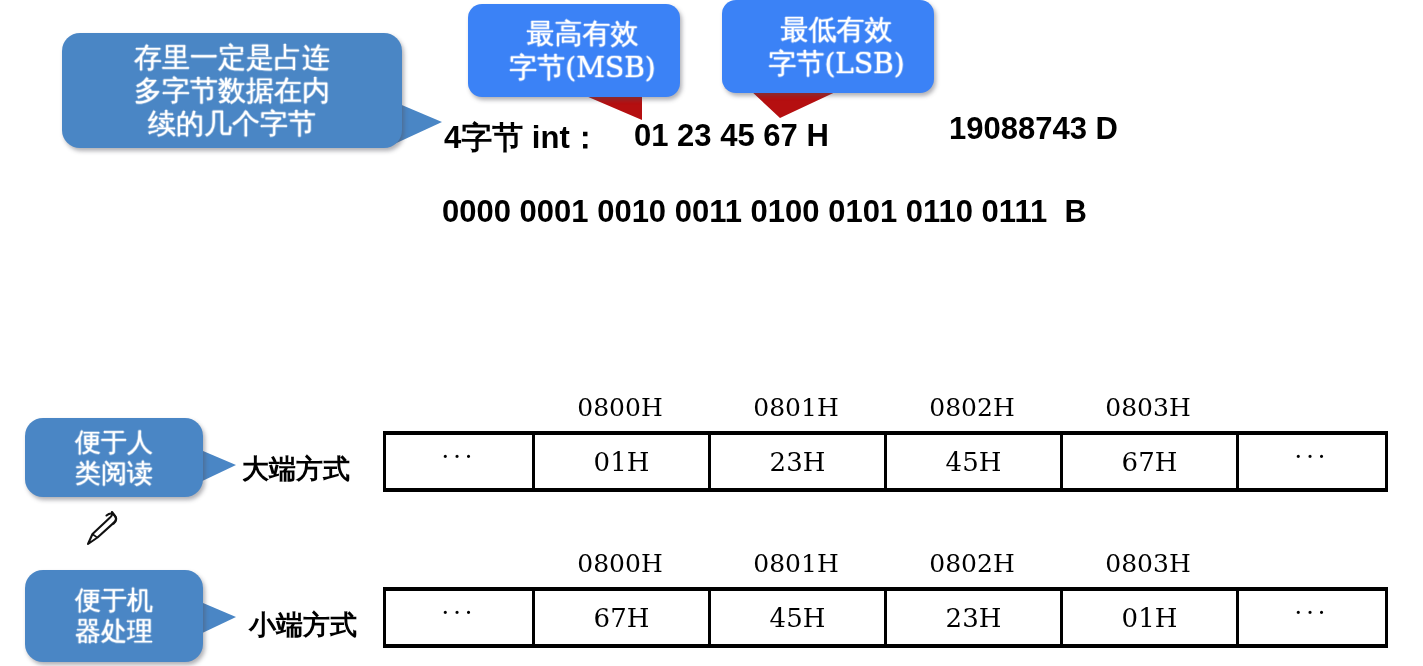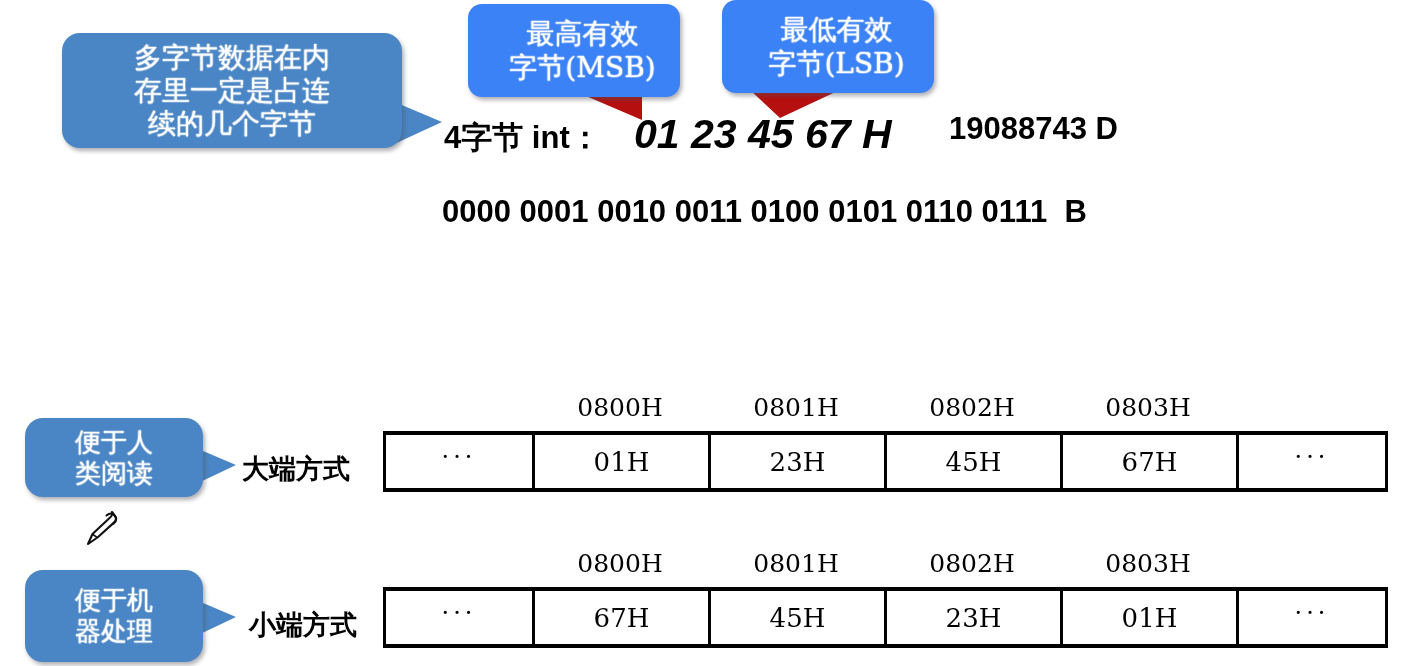--- a/index.html
+++ b/index.html
@@ -72,21 +72,21 @@
 
   
   .txt {
     position: absolute;
     white-space: pre;
     color: #000000;
     font-weight: bold;
     font-family: "Liberation Sans", "DejaVu Sans", sans-serif;
   }
   #line-int-label  { left: 444px; top: 117px; font-size: 31px; letter-spacing: 0px; }
-  #line-int-hex    { left: 634px; top: 111px; font-size: 41px; font-style: italic; }
+  #line-int-hex    { left: 634px; top: 118px; font-size: 31px; }
   #line-int-dec    { left: 949px; top: 111px; font-size: 31px; }
   #line-binary     { left: 442px; top: 194px; font-size: 31px; }
 
   .endian-label {
     position: absolute;
     color: #000000;
     font-weight: bold;
     font-size: 27px;
     white-space: nowrap;
     font-family: "DejaVu Serif", "Liberation Serif", serif;
@@ -149,22 +149,22 @@
     top: 508px;
     width: 36px;
     height: 40px;
     z-index: 9;
   }
 </style>
 </head>
 <body>
 
 <div class="bubble bubble-blue" id="bubble-memory">
+  <span class="bline">存里一定是占连</span>
   <span class="bline">多字节数据在内</span>
-  <span class="bline">存里一定是占连</span>
   <span class="bline">续的几个字节</span>
 </div>
 <svg class="tail" style="left:390px; top:96px; width:60px; height:56px;" viewBox="0 0 60 56">
   <path d="M0 4 L52 26 L0 50 Z" fill="#4a86c5"></path>
 </svg>
 
 <div class="bubble bubble-red" id="bubble-msb">
   <span class="bline">最高有效</span>
   <span class="bline">字节(MSB)</span>
 </div>

